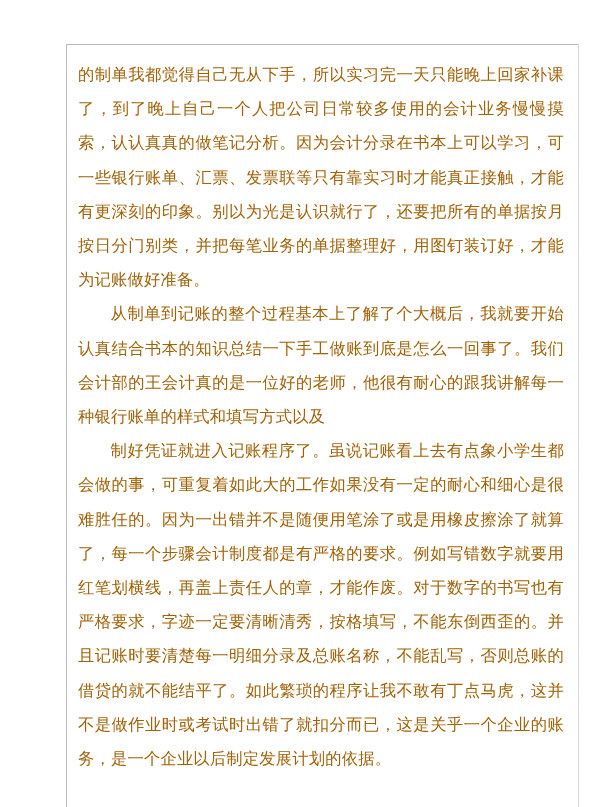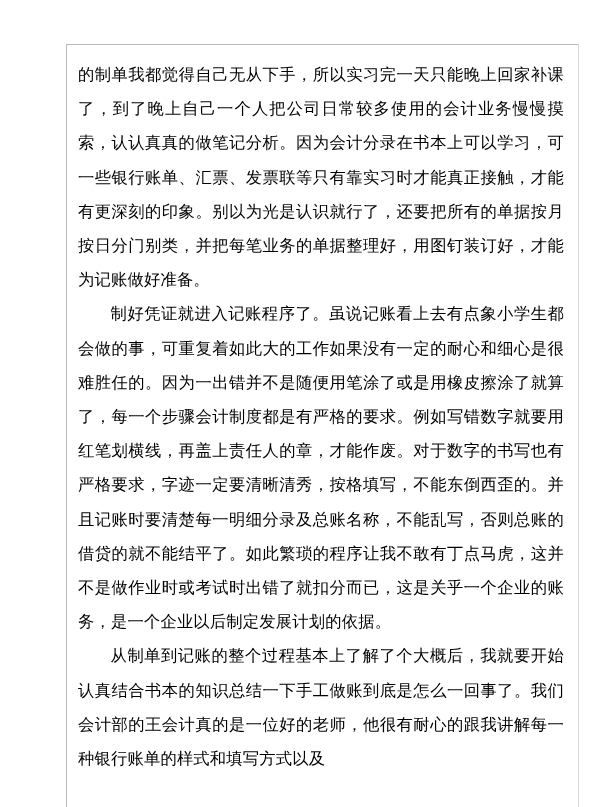--- a/index.html
+++ b/index.html
@@ -50,36 +50,36 @@
     left: 78px;
     top: 58px;
     width: 486px;
     height: 740px;
     overflow: hidden;
   }
   p.para {
     margin: 0 0 0 0;
     font-size: 16.3px;
     line-height: 34.2px;
-    color: #000000;
+    color: #a16207;
     text-align: justify;
     text-justify: inter-ideograph;
     letter-spacing: 0.2px;
     font-family: "DejaVu Serif", "Liberation Serif", serif;
   }
   p.indent {
     text-indent: 2em;
   }
 </style>
 </head>
 <body>
 
 <div class="page">
   <div class="margin-rule-top"></div>
   <div class="margin-rule-left"></div>
   <div class="margin-rule-right"></div>
 
   <div class="content">
     <p class="para">的制单我都觉得自己无从下手，所以实习完一天只能晚上回家补课了，到了晚上自己一个人把公司日常较多使用的会计业务慢慢摸索，认认真真的做笔记分析。因为会计分录在书本上可以学习，可一些银行账单、汇票、发票联等只有靠实习时才能真正接触，才能有更深刻的印象。别以为光是认识就行了，还要把所有的单据按月按日分门别类，并把每笔业务的单据整理好，用图钉装订好，才能为记账做好准备。</p>
+    <p class="para indent">从制单到记账的整个过程基本上了解了个大概后，我就要开始认真结合书本的知识总结一下手工做账到底是怎么一回事了。我们会计部的王会计真的是一位好的老师，他很有耐心的跟我讲解每一种银行账单的样式和填写方式以及</p>
     <p class="para indent">制好凭证就进入记账程序了。虽说记账看上去有点象小学生都会做的事，可重复着如此大的工作如果没有一定的耐心和细心是很难胜任的。因为一出错并不是随便用笔涂了或是用橡皮擦涂了就算了，每一个步骤会计制度都是有严格的要求。例如写错数字就要用红笔划横线，再盖上责任人的章，才能作废。对于数字的书写也有严格要求，字迹一定要清晰清秀，按格填写，不能东倒西歪的。并且记账时要清楚每一明细分录及总账名称，不能乱写，否则总账的借贷的就不能结平了。如此繁琐的程序让我不敢有丁点马虎，这并不是做作业时或考试时出错了就扣分而已，这是关乎一个企业的账务，是一个企业以后制定发展计划的依据。</p>
-    <p class="para indent">从制单到记账的整个过程基本上了解了个大概后，我就要开始认真结合书本的知识总结一下手工做账到底是怎么一回事了。我们会计部的王会计真的是一位好的老师，他很有耐心的跟我讲解每一种银行账单的样式和填写方式以及</p>
   </div>
 </div>
 
 </body></html>

